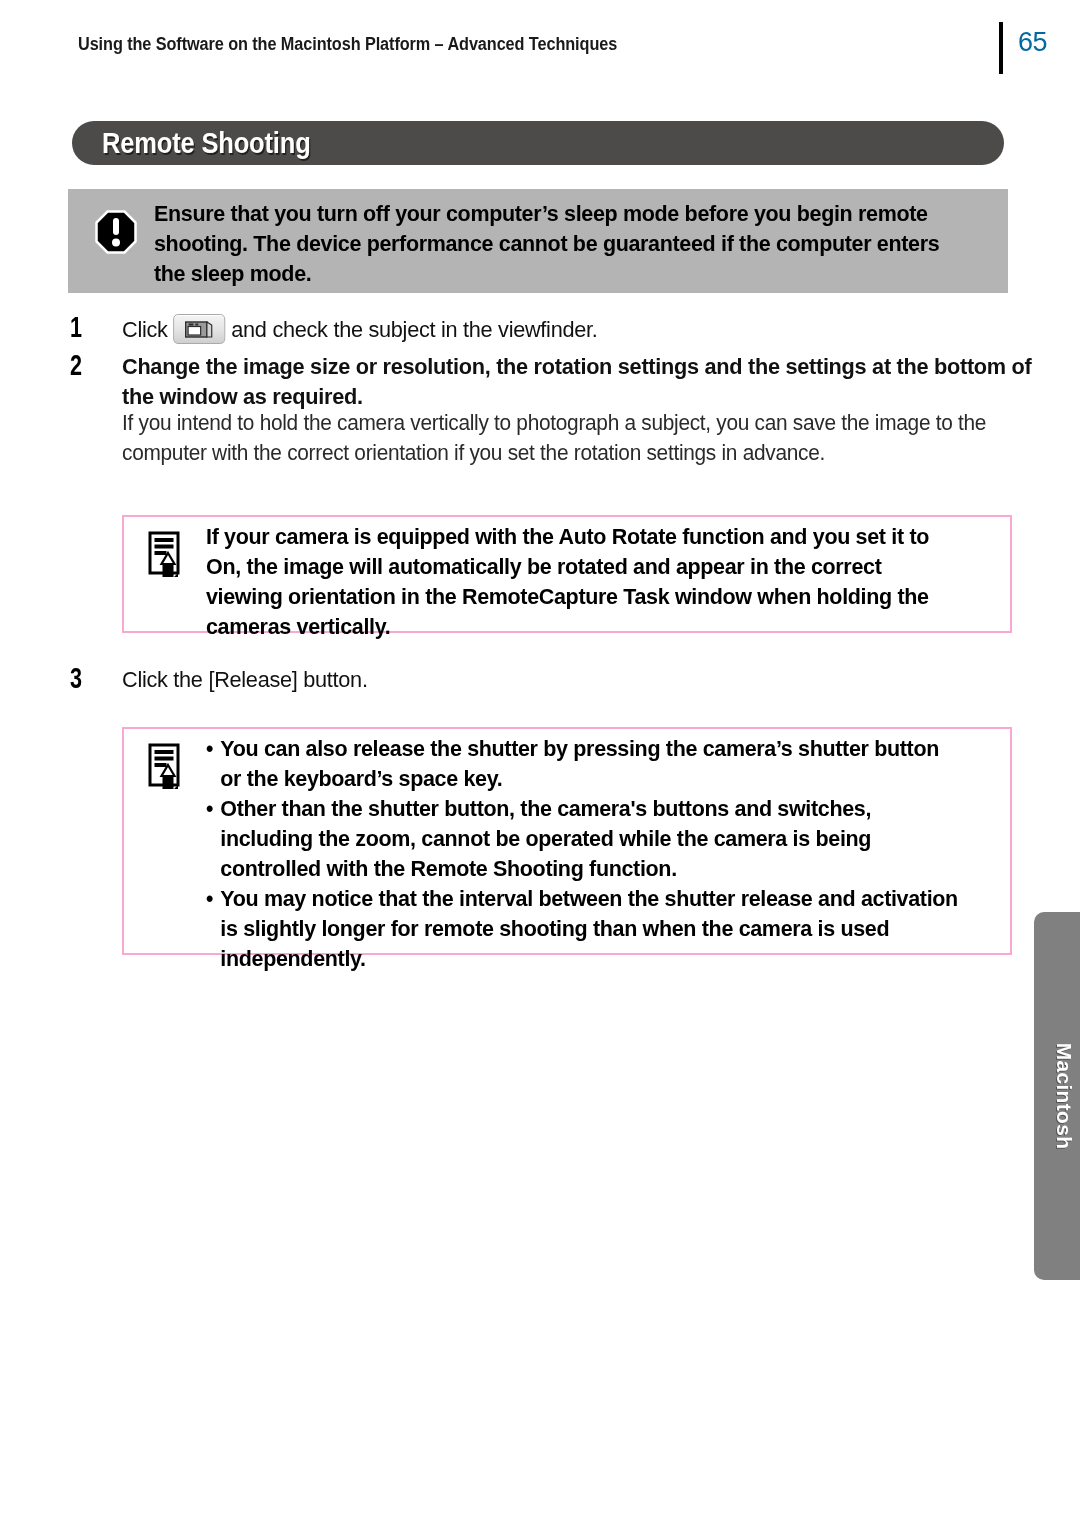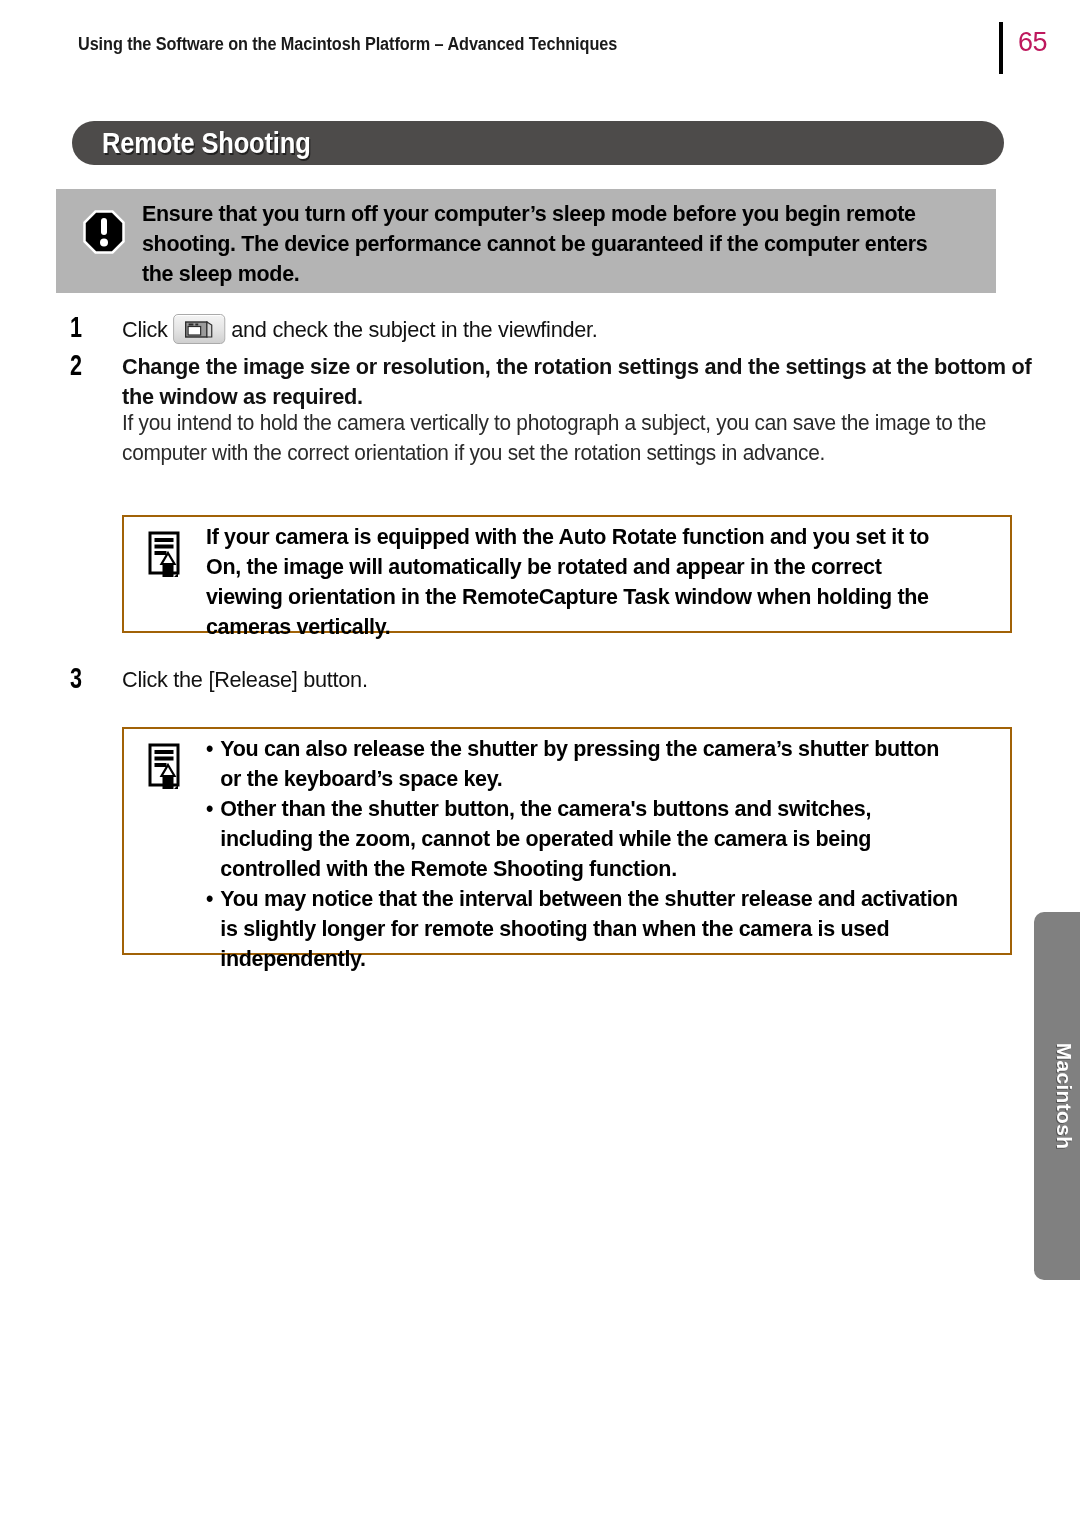--- a/index.html
+++ b/index.html
@@ -46,21 +46,21 @@
     width: 4px;
     height: 52px;
     background: #000000;
   }
   .header-pageno {
     position: absolute;
     left: 1018px;
     top: 1px;
     font-size: 27px;
     font-weight: 400;
-    color: #be185d;
+    color: #0369a1;
     letter-spacing: -0.5px;
   }
 
   
   .banner {
     position: absolute;
     left: 72px;
     top: 98px;
     width: 932px;
     height: 44px;
@@ -77,21 +77,21 @@
     color: #ffffff;
     letter-spacing: -0.2px;
     transform: scaleX(0.88);
     transform-origin: left top;
     text-shadow: 1.5px 1.5px 0 rgba(0,0,0,0.55);
   }
 
   
   .caution {
     position: absolute;
-    left: 56px;
+    left: 68px;
     top: 189px;
     width: 940px;
     height: 104px;
     background: #b4b4b4;
   }
   .caution-icon {
     position: absolute;
     left: 27px;
     top: 21px;
     width: 42px;
@@ -175,21 +175,21 @@
     line-height: 29.5px;
     letter-spacing: -0.3px;
     color: #2a2a2a;
     transform: scaleX(0.97);
     transform-origin: left top;
   }
 
   
   .note {
     position: absolute;
-    border: 2px solid #a16207;
+    border: 2px solid #f9a8d4;
     background: #ffffff;
     box-sizing: border-box;
   }
   #note1 { left: 122px; top: 515px; width: 890px; height: 118px; }
   #note2 { left: 122px; top: 727px; width: 890px; height: 228px; }
 
   .note-icon {
     position: absolute;
     left: 24px;
     top: 14px;

